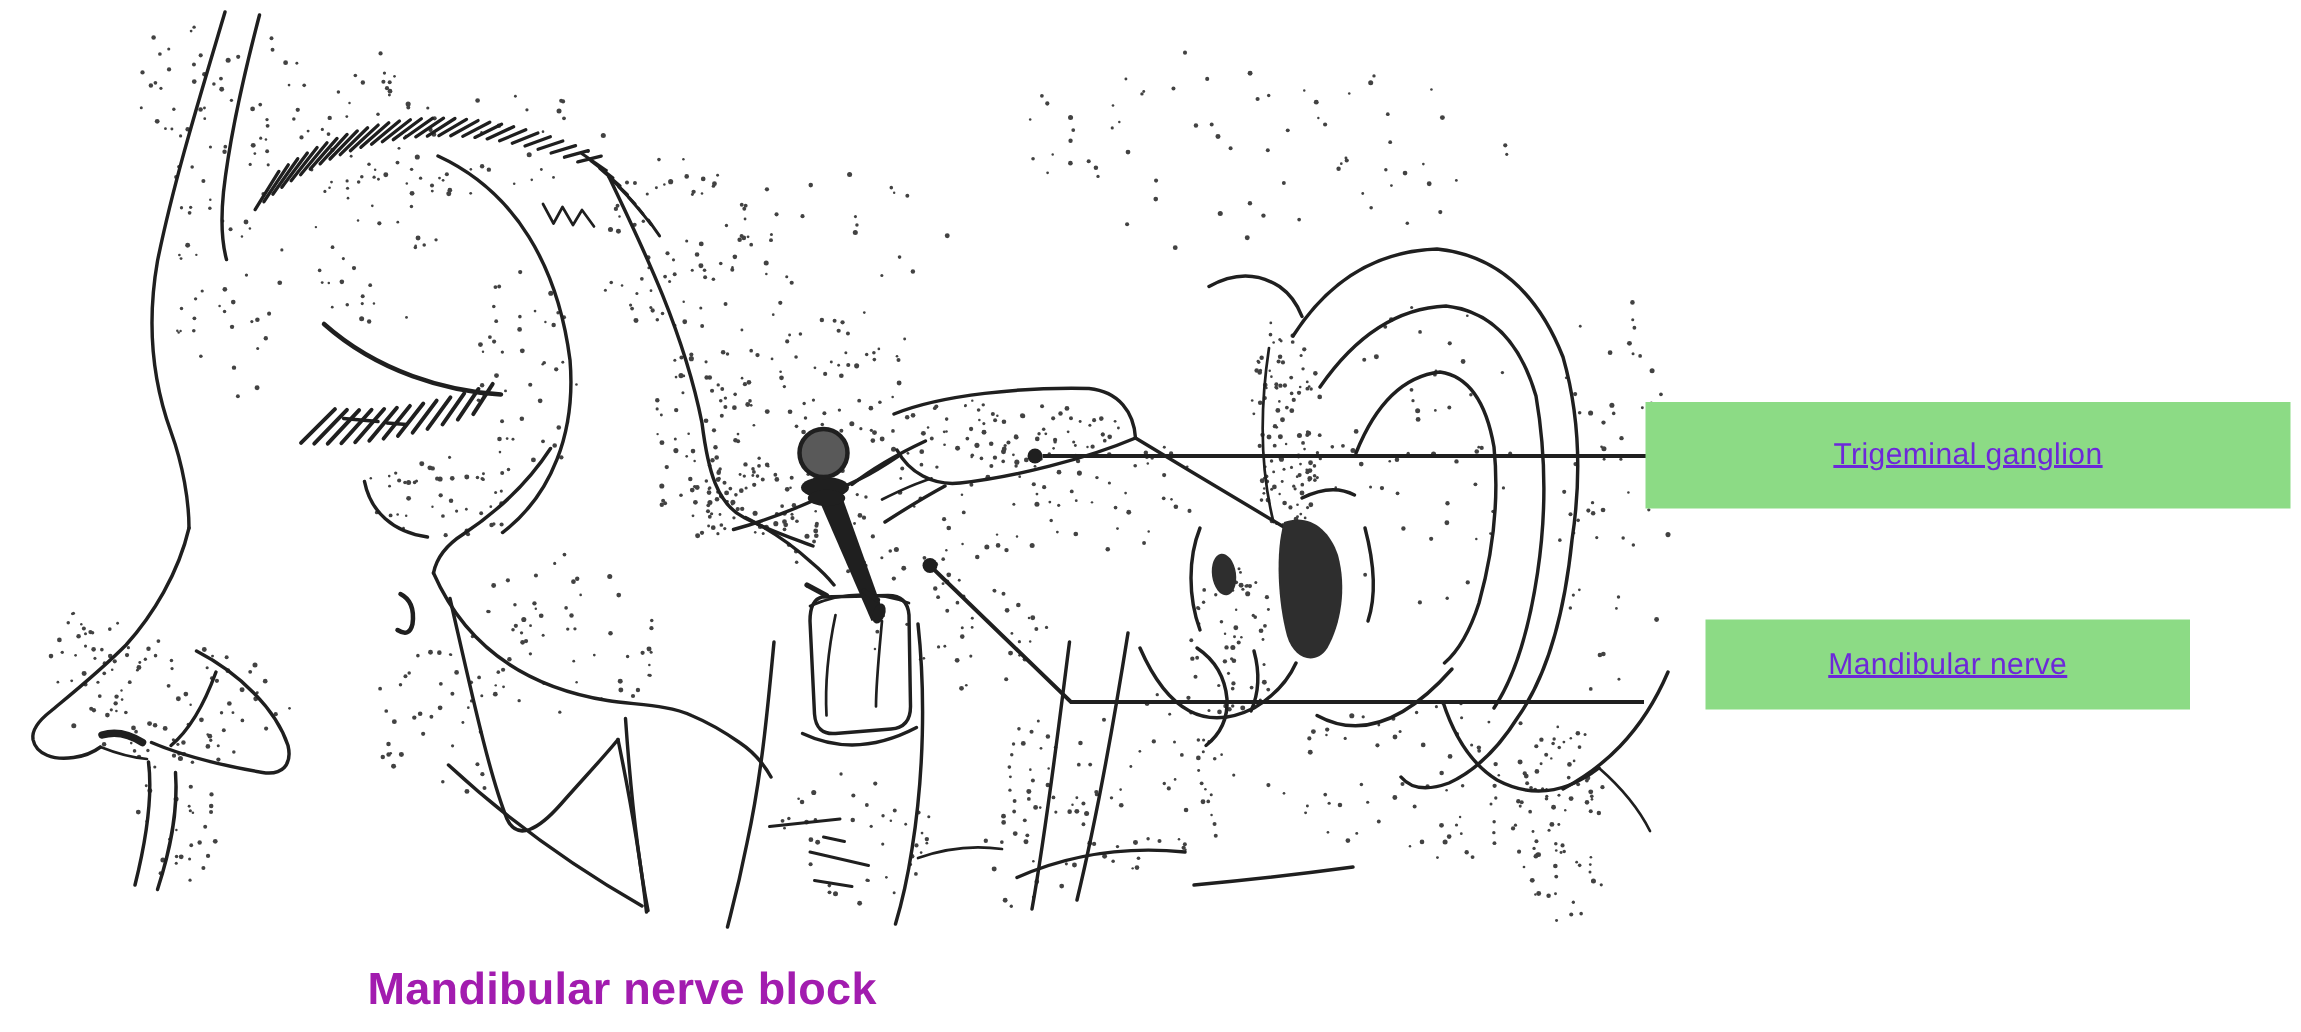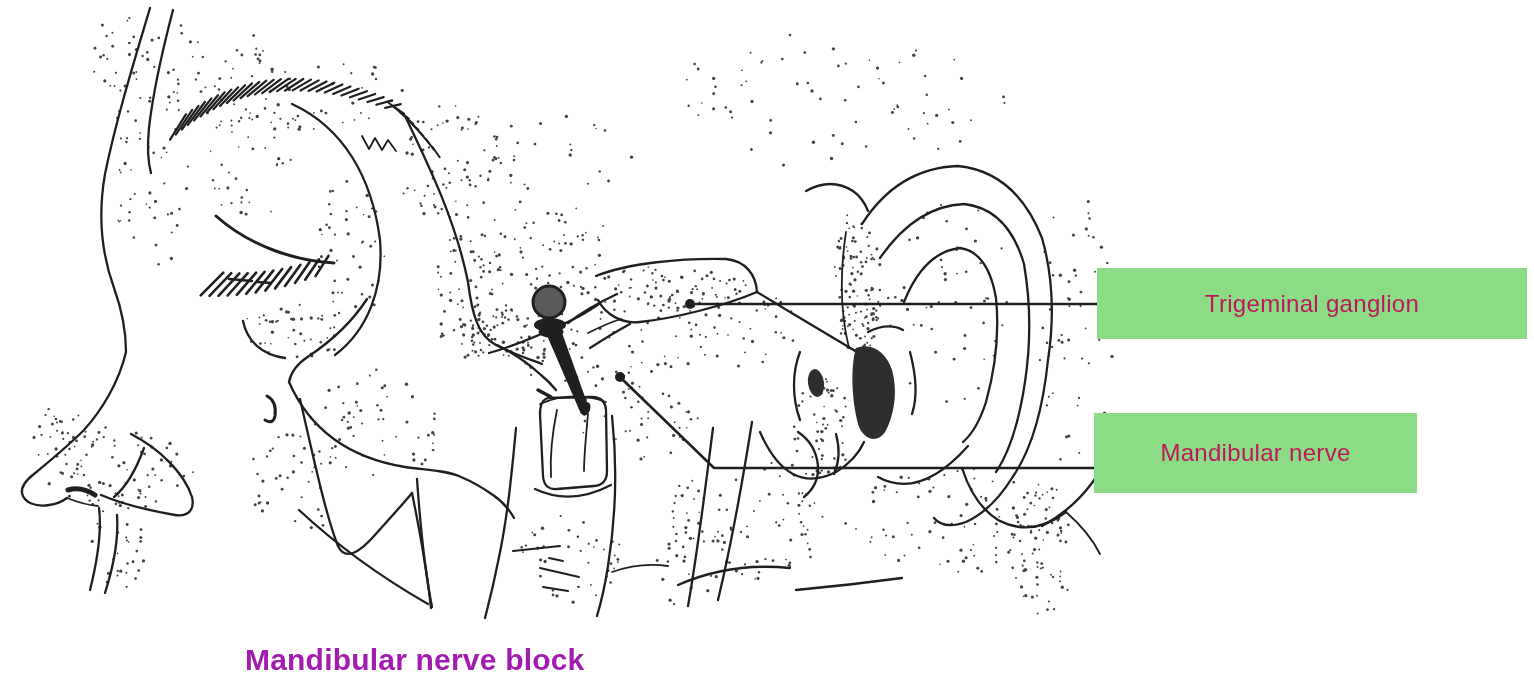--- a/index.html
+++ b/index.html
@@ -3,24 +3,24 @@
 <meta charset="utf-8">
 <style>
   html,body{margin:0;padding:0;background:#fff;}
   .stage{
     position:relative;width:1534px;height:688px;background:#fff;overflow:hidden;
     font-family:"Liberation Sans", sans-serif;
   }
   .stage svg{position:absolute;left:0;top:0;}
   .anno-label{
     position:absolute;display:flex;align-items:center;justify-content:center;
-    background:#8cdb85;color:#be185d;font-size:24px;letter-spacing:.3px;
+    background:#8cdb85;color:#6d28d9;font-size:20px;letter-spacing:.3px;text-decoration:underline;
   }
   .anno-label.l1{left:1097px;top:268px;width:430px;height:71px;}
-  .anno-label.l2{left:1094px;top:413px;width:323px;height:80px;}
+  .anno-label.l2{left:1137px;top:413px;width:323px;height:60px;}
   .caption{
     position:absolute;left:245px;top:643px;color:#a21caf;
     font-size:30px;font-weight:bold;letter-spacing:.2px;white-space:nowrap;
   }
   .ink{stroke:#1f1f1f;stroke-width:2.3;fill:none;stroke-linecap:round;stroke-linejoin:round;}
   .thin{stroke-width:1.8;}
   .thick{stroke-width:3;}
 </style>
 </head>
 <body>

